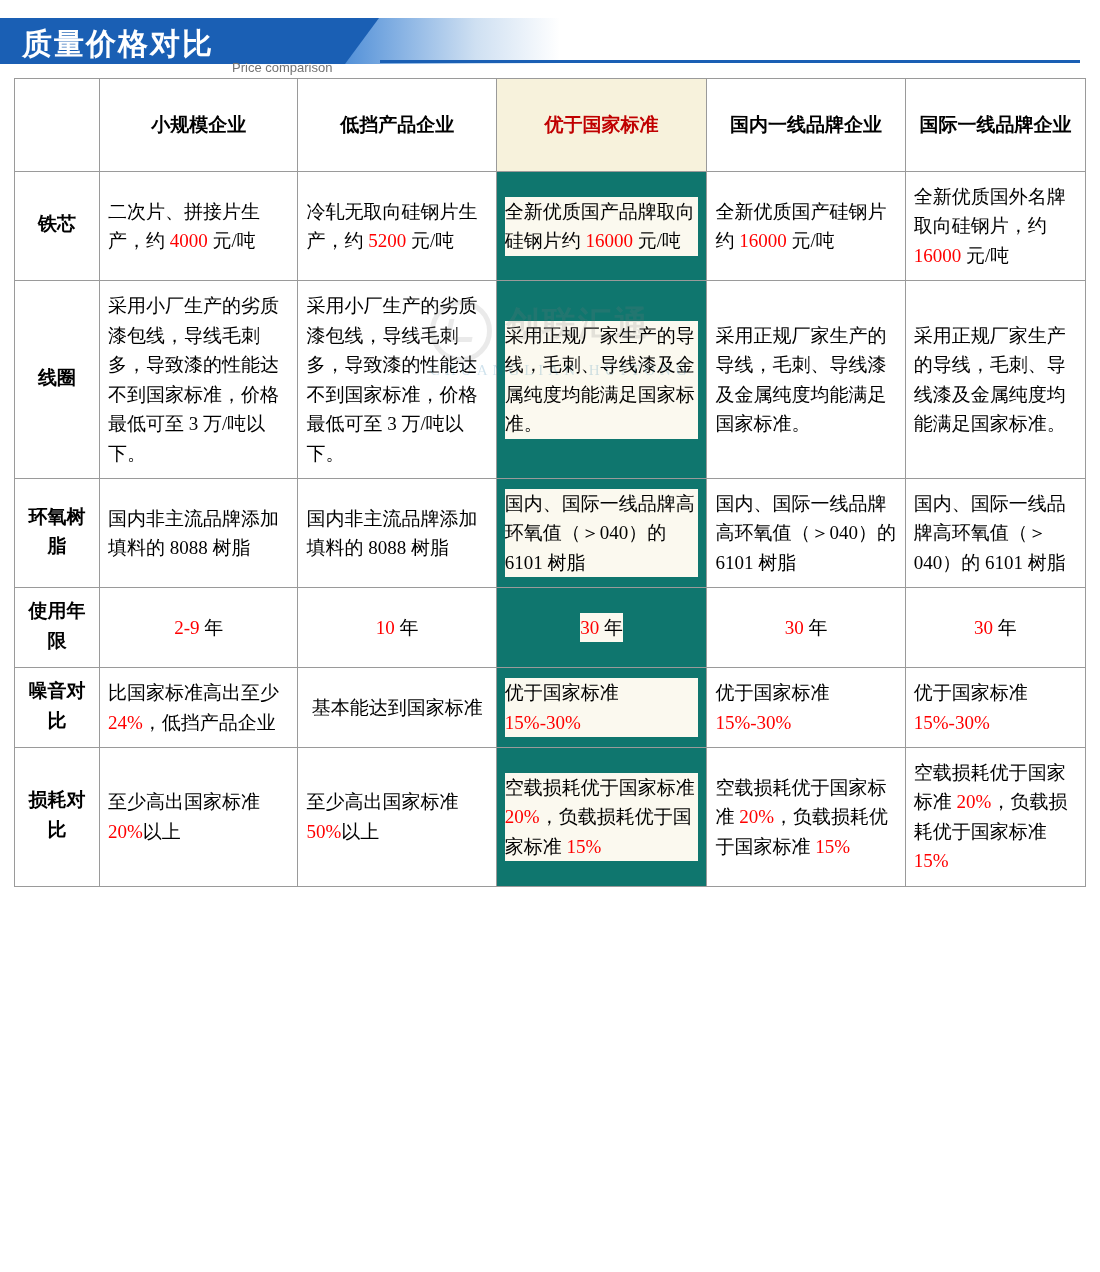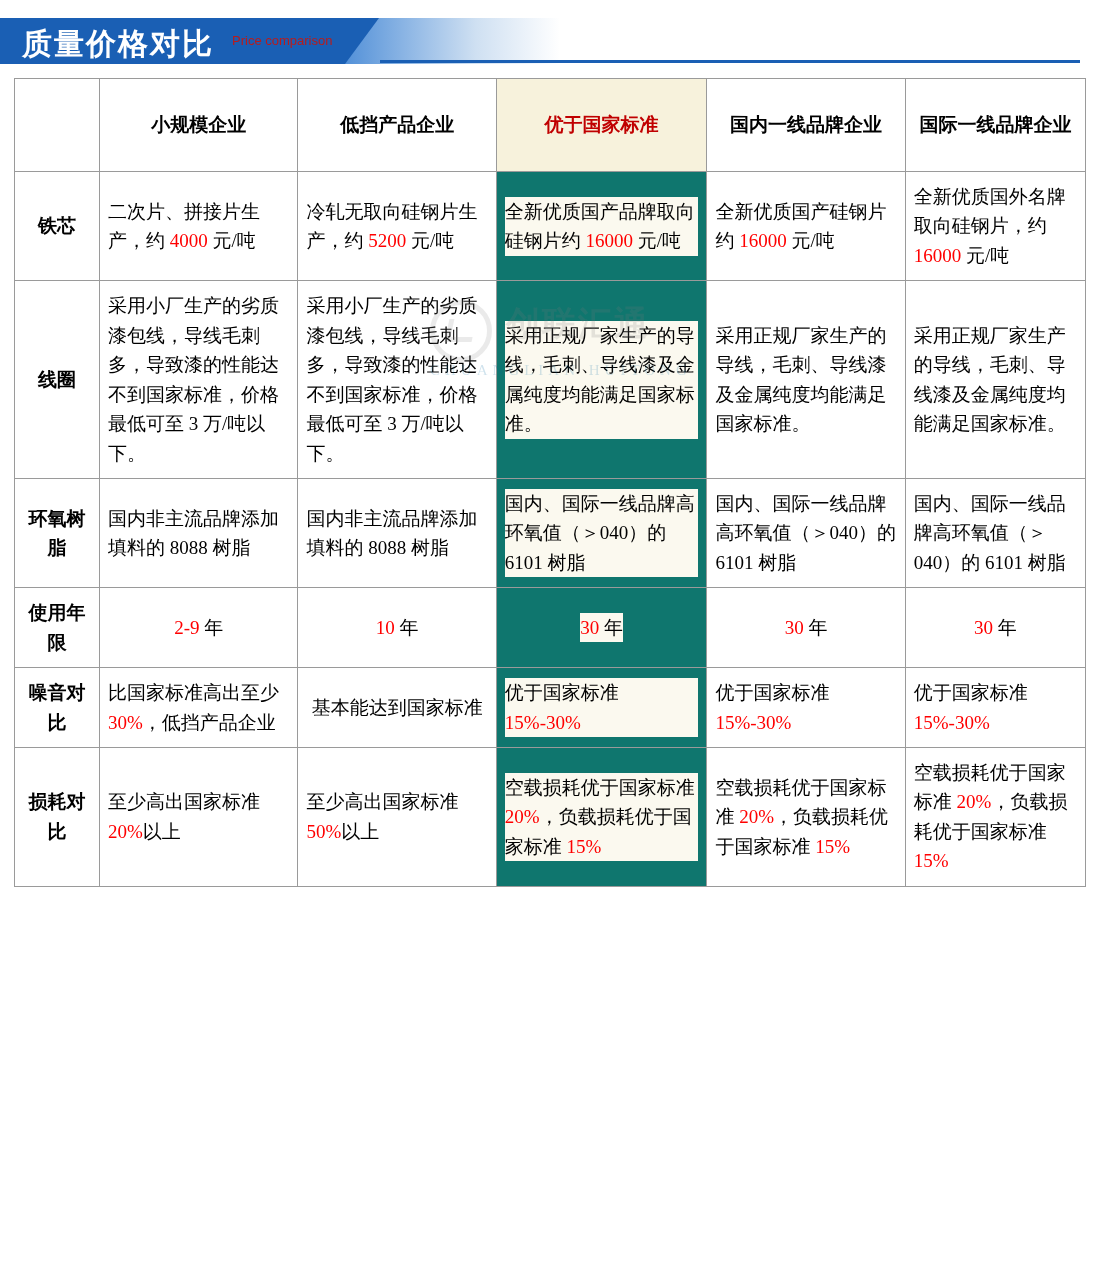--- a/index.html
+++ b/index.html
@@ -71,24 +71,24 @@
     top: 24px;
     font-family: "Liberation Sans", sans-serif;
     font-size: 30px;
     font-weight: bold;
     color: #ffffff;
     letter-spacing: 2px;
   }
   .banner-sub {
     position: absolute;
     left: 232px;
-    top: 33px;
+    top: 60px;
     font-family: "Liberation Sans", sans-serif;
     font-size: 13px;
-    color: #b91c1c;
+    color: #737373;
   }
 
   
   .table-wrap {
     padding: 0 14px;
     position: relative;
   }
   table.compare {
     border-collapse: collapse;
     width: 1072px;
@@ -112,21 +112,21 @@
 
   thead th {
     font-family: "Liberation Sans", sans-serif;
     font-weight: bold;
     font-size: 22px;
     height: 72px;
     padding: 8px 6px;
   }
   th.corner { background: #ffffff; border-left-color: #9a9a9a; }
   .rowlabel {
-    font-family: Liberation Sans, sans-serif;
+    font-family: Liberation Mono, monospace;
     font-weight: bold;
     font-size: 22px;
     line-height: 1.25;
   }
   .hl-col {
     background: #0f766e;
   }
   .hl-head {
     background: #f7f2dc;
     color: #c00000;
@@ -251,21 +251,21 @@
         <tr>
           <td class="rowlabel">使用年限</td>
           <td><span class="cellbox"><span class="red">2-9</span><span> 年</span></span></td>
           <td><span class="cellbox"><span class="red">10</span><span> 年</span></span></td>
           <td class="hl-col"><span class="cellbox"><span class="red">30</span><span> 年</span></span></td>
           <td><span class="cellbox"><span class="red">30</span><span> 年</span></span></td>
           <td><span class="cellbox"><span class="red">30</span><span> 年</span></span></td>
         </tr>
         <tr>
           <td class="rowlabel">噪音对比</td>
-          <td><span class="cellbox"><span>比国家标准高出至少 </span><span class="red">30%</span><span>，低挡产品企业</span></span></td>
+          <td><span class="cellbox"><span>比国家标准高出至少 </span><span class="red">24%</span><span>，低挡产品企业</span></span></td>
           <td><span class="cellbox"><span>基本能达到国家标准</span></span></td>
           <td class="hl-col"><span class="cellbox"><span>优于国家标准 </span><span class="red">15%-30%</span></span></td>
           <td><span class="cellbox"><span>优于国家标准 </span><span class="red">15%-30%</span></span></td>
           <td><span class="cellbox"><span>优于国家标准 </span><span class="red">15%-30%</span></span></td>
         </tr>
         <tr>
           <td class="rowlabel">损耗对比</td>
           <td><span class="cellbox"><span>至少高出国家标准 </span><span class="red">20%</span><span>以上</span></span></td>
           <td><span class="cellbox"><span>至少高出国家标准 </span><span class="red">50%</span><span>以上</span></span></td>
           <td class="hl-col"><span class="cellbox"><span>空载损耗优于国家标准 </span><span class="red">20%</span><span>，负载损耗优于国家标准 </span><span class="red">15%</span></span></td>

